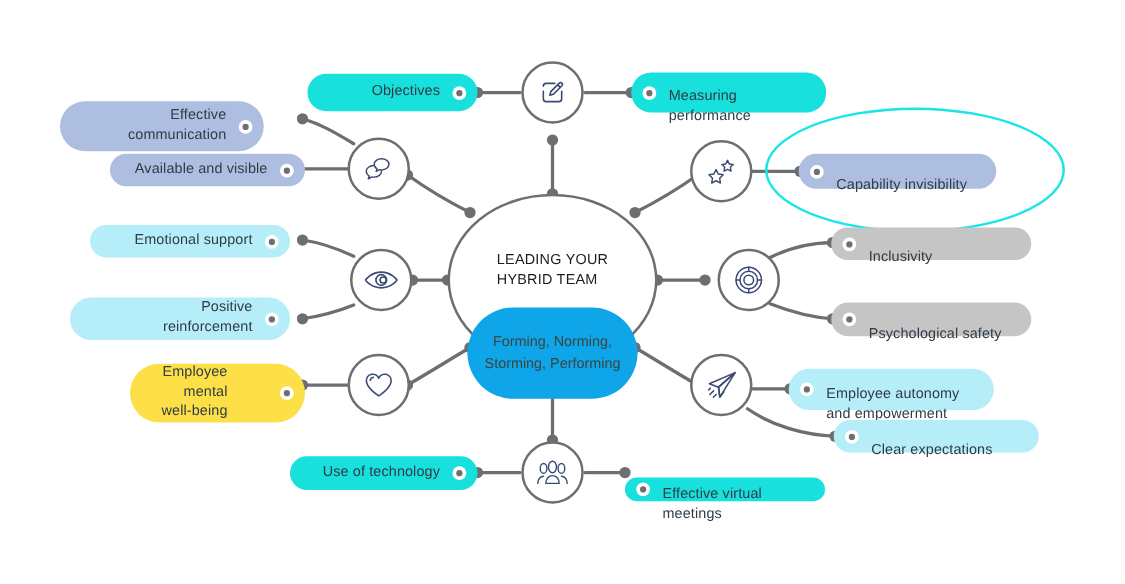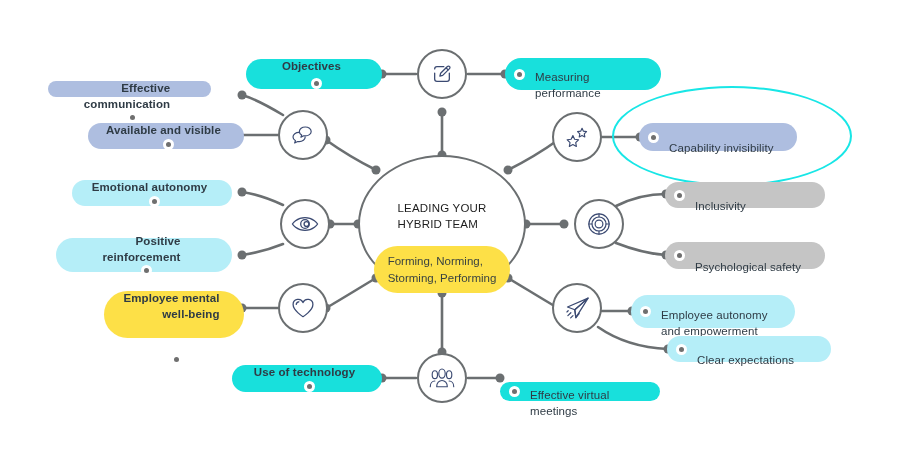--- a/index.html
+++ b/index.html
@@ -56,24 +56,23 @@
   }
   
   .pill.side-right {
     flex-direction: row;
     padding-left: 9px;
     padding-right: 14px;
   }
   .pill.side-right .pill-text { text-align: left; padding-left: 10px; margin-top: 24px; }
   
   .pill.side-left {
-    flex-direction: column;
+    flex-direction: row;
     padding-left: 14px;
     padding-right: 9px;
-    font-weight: bold;
   }
   .pill.side-left .pill-text { text-align: right; padding-right: 10px; }
 
   
   .hub {
     position: absolute;
     border-radius: 50%;
     background: #ffffff;
     border: 2px solid #6b6f71;
     box-sizing: border-box;
@@ -84,25 +83,26 @@
   .hub-title {
     margin-top: 44px;
     font-size: 11.5px;
     color: #1d1d1d;
     line-height: 1.35;
     white-space: pre-line;
     letter-spacing: 0.2px;
   }
   .hub-sub {
     margin-top: 14px;
-    background: #fde047;
+    background: #0ea5e9;
     border-radius: 999px;
-    padding: 7px 14px;
+    padding: 20px 14px;
     font-size: 11.5px;
     color: #3b4440;
+    text-align: center;
     line-height: 1.45;
     white-space: pre-line;
   }
   
   .node {
     position: absolute;
     width: 50px;
     height: 50px;
     border-radius: 50%;
     background: #ffffff;
@@ -301,38 +301,38 @@
     <span class="pill-text">Objectives</span>
     <span class="bullet"></span>
   </div>
 
   <div class="pill side-right" style="left:505px; top:58px; width:156px; height:32px; background:#18e0dc;">
     <span class="bullet"></span>
     <span class="pill-text">Measuring
 performance</span>
   </div>
 
-  <div class="pill side-left" style="left:48px; top:81px; width:163px; height:16px; background:#aebee0;">
+  <div class="pill side-left" style="left:48px; top:81px; width:163px; height:40px; background:#aebee0;">
     <span class="pill-text">Effective
 communication</span>
     <span class="bullet"></span>
   </div>
 
   <div class="pill side-left" style="left:88px; top:123px; width:156px; height:26px; background:#aebee0;">
     <span class="pill-text">Available and visible</span>
     <span class="bullet"></span>
   </div>
 
   <div class="pill side-right" style="left:639px; top:123px; width:158px; height:28px; background:#aebee0;">
     <span class="bullet"></span>
     <span class="pill-text">Capability invisibility</span>
   </div>
 
   <div class="pill side-left" style="left:72px; top:180px; width:160px; height:26px; background:#b5eef8;">
-    <span class="pill-text">Emotional autonomy</span>
+    <span class="pill-text">Emotional support</span>
     <span class="bullet"></span>
   </div>
 
   <div class="pill side-left" style="left:56px; top:238px; width:176px; height:34px; background:#b5eef8;justify-content:center;">
     <span class="pill-text">Positive
 reinforcement</span>
     <span class="bullet"></span>
   </div>
 
   <div class="pill side-right" style="left:665px; top:182px; width:160px; height:26px; background:#c5c5c5;">

